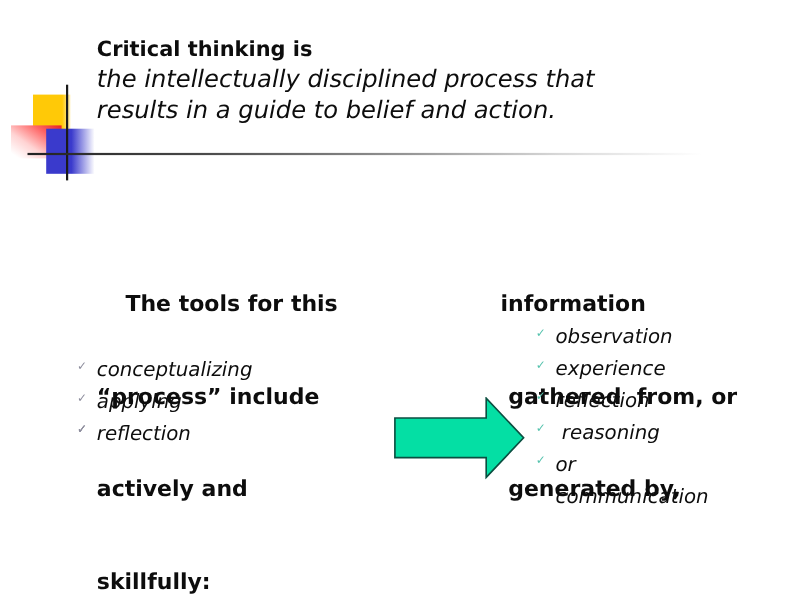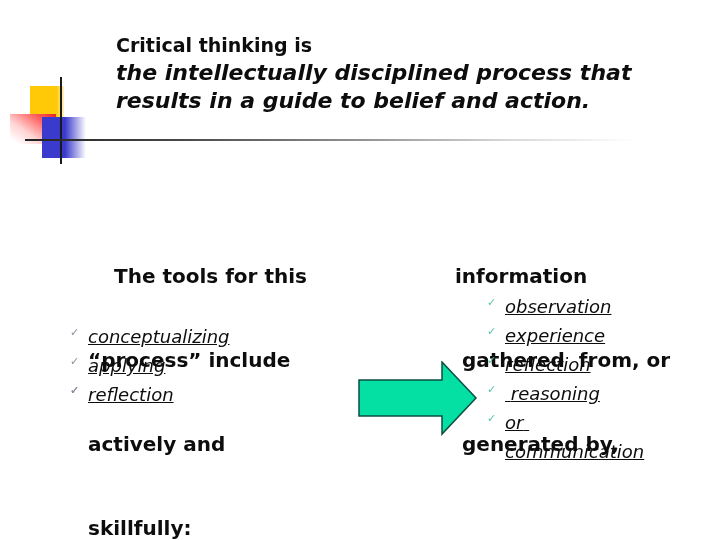--- a/index.html
+++ b/index.html
@@ -37,23 +37,23 @@
   }
   .deco-vline{
     position:absolute;left:60px;top:77px;width:2px;height:87px;
     background:var(--line-dark);
   }
   .deco-hline{
     position:absolute;left:25px;top:139px;width:645px;height:2px;
     background:linear-gradient(90deg,#222222 0%,#4a4a4a 25%,#9a9a9a 55%,#d8d8d8 75%,rgba(255,255,255,0) 95%);
   }
   
-  .title-block{position:absolute;left:116px;top:31px;width:560px;line-height:28px;}
+  .title-block{position:absolute;left:88px;top:31px;width:560px;line-height:28px;}
   .title-line-1{font-size:19px;font-weight:bold;}
-  .title-line-2{font-size:22px;font-weight:bold;font-style:italic;}
+  .title-line-2{font-size:22px;font-weight:normal;font-style:italic;}
   
   .heading{font-size:20px;font-weight:bold;line-height:28px;white-space:pre-wrap;}
   .left-heading{position:absolute;left:88px;top:206px;width:250px;}
   .left-heading .h-line:first-child{padding-left:6px;margin-left:20px;}
   .right-heading{position:absolute;left:455px;top:206px;width:260px;}
   .right-heading .h-line:not(:first-child){padding-left:7px;}
   
   ul.bullets{list-style:none;position:absolute;}
   ul.bullets li{
     position:relative;
@@ -64,21 +64,21 @@
   }
   ul.bullets li .check{
     position:absolute;left:0;top:5px;
     font-size:11px;font-style:normal;line-height:1;
   }
   .left-bullets{left:70px;top:322px;width:230px;}
   .left-bullets .check{color:var(--check-left);}
   .right-bullets{left:487px;top:292px;width:175px;}
   .right-bullets .check{color:var(--check-right);}
   .right-bullets li{width:143px;line-height:28px;}
-  .item-text{white-space:pre-wrap;text-decoration:underline;}
+  .item-text{white-space:pre-wrap;}
   
   .arrow-wrap{position:absolute;left:358px;top:361px;width:120px;height:75px;}
 </style>
 </head>
 <body>
 
 <div class="slide">
 
   <div class="deco-yellow"></div>
   <div class="deco-pink"></div>

